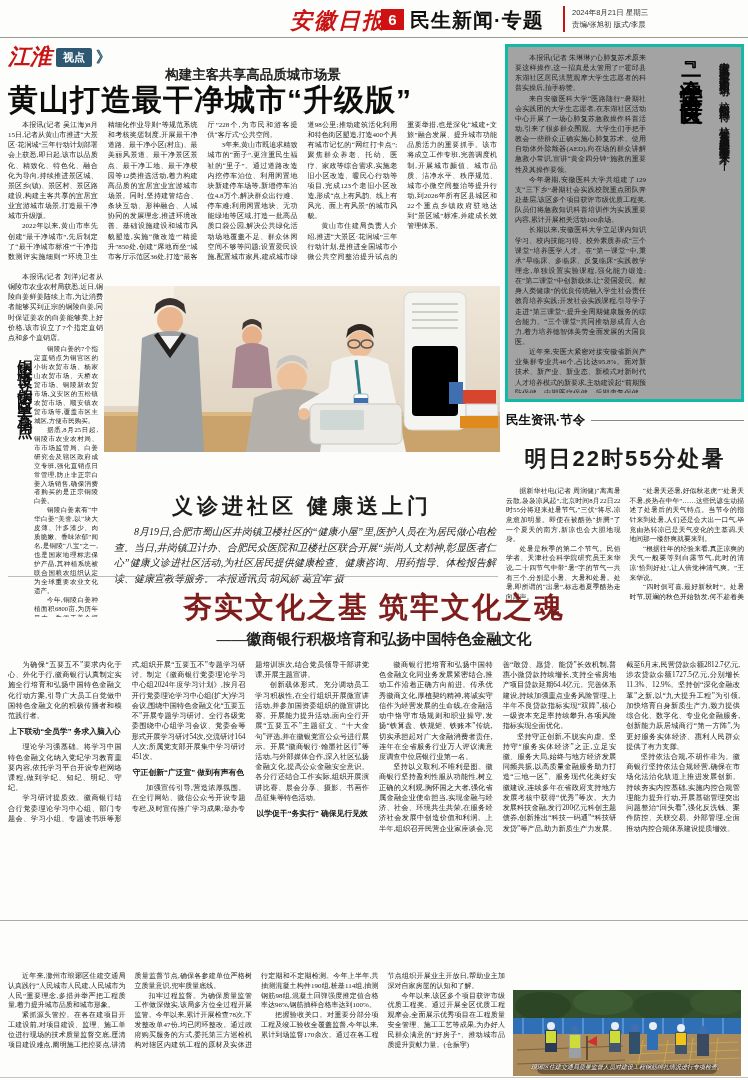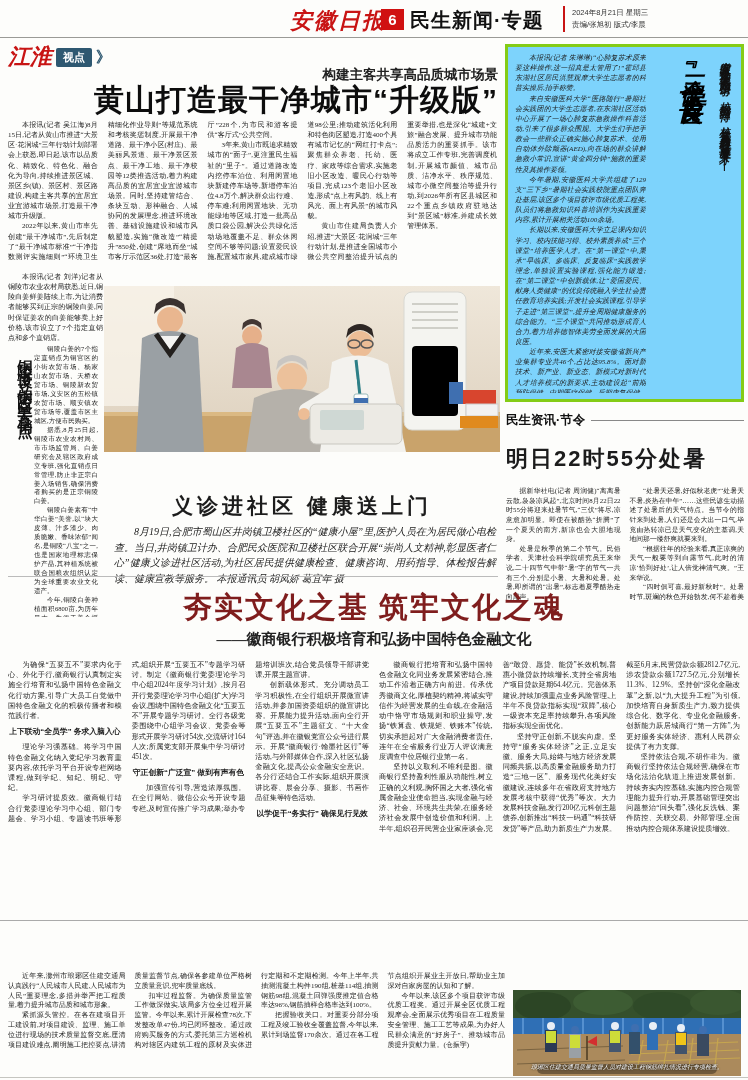--- a/index.html
+++ b/index.html
@@ -14,23 +14,23 @@
   .sec-title{font-family:"Liberation Sans",sans-serif;font-weight:bold;font-size:20px;letter-spacing:1px;color:#111;}
   .mast-div{width:2px;height:26px;background:#c81414;}
   .date-block{font-size:7.5px;line-height:1.6;color:#333;font-family:"Liberation Sans",sans-serif;}
   .rule{background:#9a9a96;height:1px;}
   
   .jh-brand{font-family:"DejaVu Serif",serif;font-weight:bold;font-style:italic;color:#c81414;font-size:22px;}
   .jh-badge{background:#2e5871;color:#fff;font-family:"Liberation Sans",sans-serif;font-weight:bold;
             font-size:11px;padding:2px 7px;border-radius:2px;}
   .jh-arrow{color:#2e5871;font-weight:bold;font-size:15px;font-family:"Liberation Sans",sans-serif;}
   
-  .kicker{font-family:"Liberation Sans",sans-serif;font-weight:bold;font-size:13.5px;text-align:right;color:#222;}
+  .kicker{font-family:"Liberation Sans",sans-serif;font-weight:bold;font-size:13.5px;text-align:center;color:#222;}
   .headline1{font-family:"Liberation Sans",sans-serif;font-weight:bold;font-size:30px;letter-spacing:1px;
-             text-align:right;color:#0d0d0d;}
+             text-align:left;color:#0d0d0d;}
   .headline2{font-family:"Liberation Sans",sans-serif;font-weight:bold;font-size:29px;letter-spacing:2px;
              text-align:center;color:#7f1d1d;}
   .subtitle2{font-size:15px;font-weight:bold;text-align:center;color:#222;}
   .headline3{text-align:center;white-space:nowrap;}
   .brush{font-family:"DejaVu Serif",serif;font-weight:bold;font-style:italic;font-size:21px;letter-spacing:2px;}
   .bold-part{font-family:"Liberation Sans",sans-serif;font-weight:bold;font-size:22px;letter-spacing:2px;}
   
   .flow{text-align:justify;overflow:hidden;}
   .flow p.para{margin:0;text-indent:2em;}
   .cols5{column-count:5;column-gap:10px;font-size:7px;line-height:1.45;}
@@ -39,33 +39,33 @@
   .cols4{column-count:4;column-gap:9px;font-size:7px;line-height:1.4;}
   .subhead{font-family:"Liberation Sans",sans-serif;font-weight:bold;font-size:7.8px;text-align:center;
            text-indent:0 !important;margin:5px 0 !important;break-inside:avoid;}
   
   .tl-wrap{display:flex;}
   .tl-title{writing-mode:vertical-rl;font-family:"Liberation Sans",sans-serif;font-weight:bold;
             font-size:15px;letter-spacing:5px;width:26px;color:#111;padding-top:2px;}
   .tl-text{width:64px;font-size:6.5px;line-height:1.38;height:272px;}
   .intro{font-size:7px;line-height:1.45;text-align:justify;text-indent:2em;margin:0 0 2px 0;}
   
-  .redbox{border:3px solid #84cc16;background:#7dd3fc;display:flex;padding:6px 7px;box-sizing:border-box;font-style:italic;}
+  .redbox{border:3px solid #14b8a6;background:#a3a3a3;display:flex;padding:6px 7px;box-sizing:border-box;}
   .rb-body{flex:1;font-size:7px;line-height:1.45;text-align:justify;overflow:hidden;}
   .rb-body p{margin:0;text-indent:2em;}
   .rb-vert{writing-mode:vertical-rl;width:88px;height:100%;display:flex;flex-direction:column;}
   .rb-kicker{font-family:"Liberation Sans",sans-serif;font-weight:bold;font-size:10.5px;line-height:1.75;
              letter-spacing:2px;color:#111;}
   .rb-title{font-family:"Liberation Sans",sans-serif;font-weight:bold;font-size:23px;letter-spacing:4px;
             margin-right:8px;color:#000;}
   
   .ms-label{display:flex;align-items:center;font-family:"Liberation Sans",sans-serif;font-weight:bold;
             font-size:12.5px;color:#111;}
   .ms-label .line{flex:1;height:1px;background:#888;margin-left:6px;}
-  .headline-shu{font-family:"Liberation Sans",sans-serif;font-weight:bold;font-size:22px;letter-spacing:2px;text-align:left;}
+  .headline-shu{font-family:"Liberation Sans",sans-serif;font-weight:bold;font-size:22px;letter-spacing:2px;text-align:center;}
   
   .photo{display:block;}
   .photo-title{font-family:"Liberation Sans",sans-serif;font-weight:bold;font-size:21px;letter-spacing:4px;text-align:center;}
   .caption{font-size:10px;line-height:1.55;font-style:italic;text-align:justify;text-indent:2em;color:#222;}
   .p2-cap{position:absolute;left:0;right:0;bottom:4px;text-align:center;color:#fff;font-size:6px;
           font-style:italic;text-shadow:0 0 2px #000;}
 </style>
 </head>
 <body>
 

